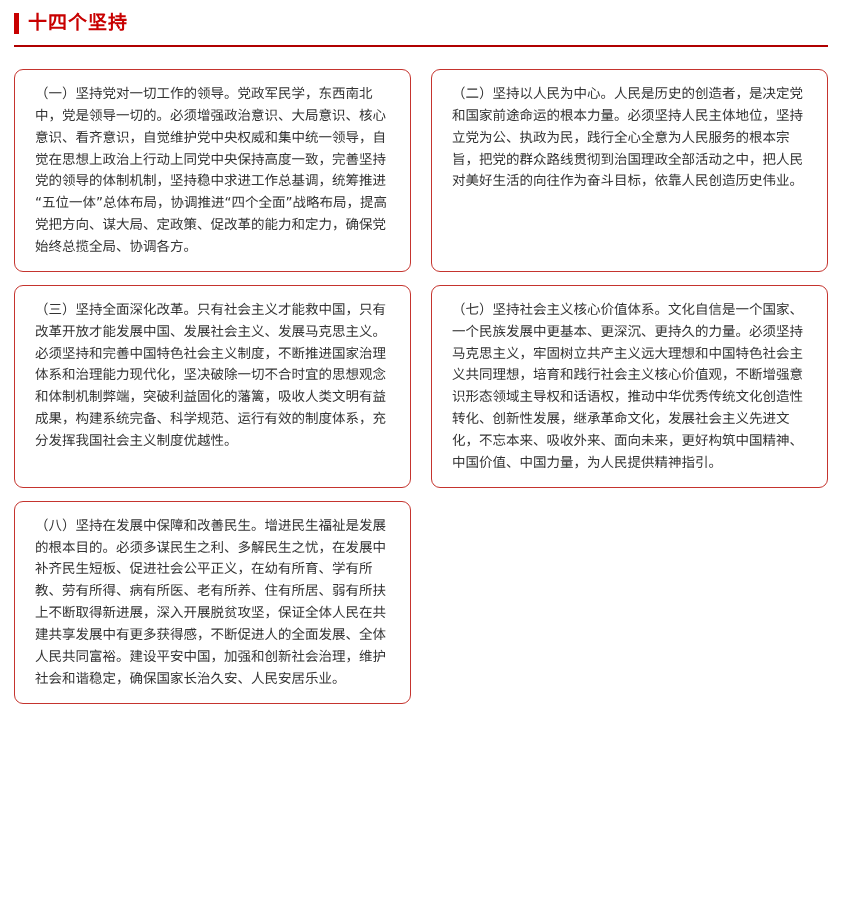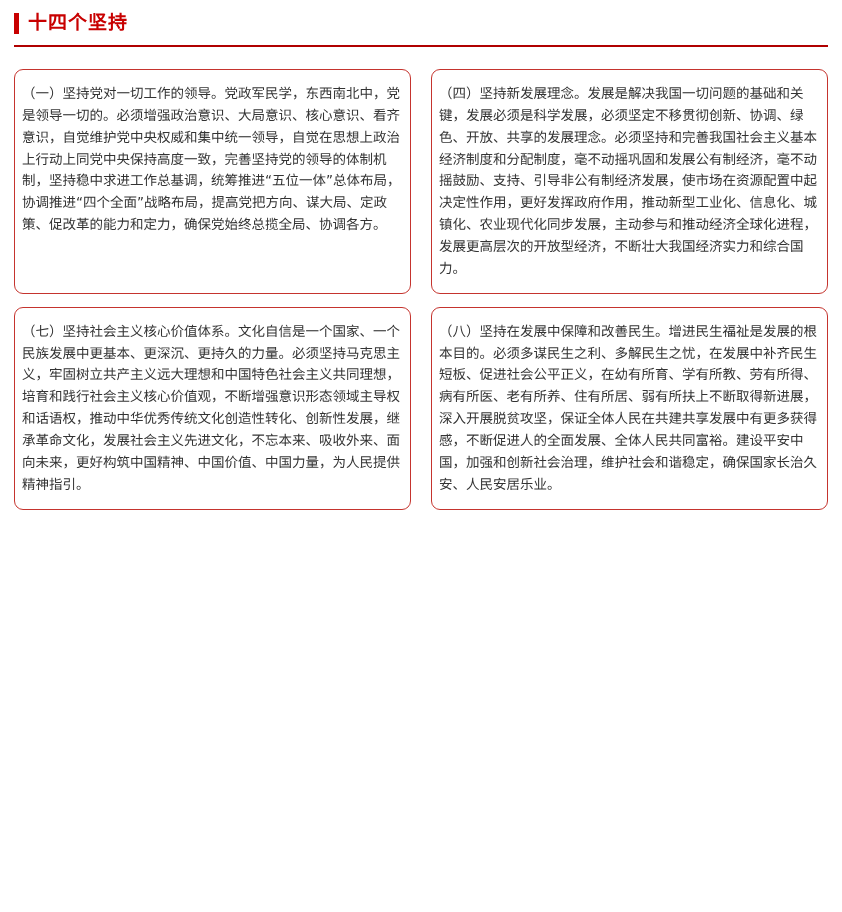--- a/index.html
+++ b/index.html
@@ -44,21 +44,21 @@
   .grid{
     display:grid;
     grid-template-columns:1fr 1fr;
     column-gap:20px;
     row-gap:13px;
     margin:22px 14px 8px 14px;
   }
   .card{
     border:1px solid var(--card-border);
     border-radius:9px;
-    padding:13px 7px;
+    padding:13px 20px;
     min-height:186px;
     background:#ffffff;
   }
   .card p{
     margin:0;
     font-size:13.5px;
     line-height:1.62;
     color:var(--text);
   }
 </style>
@@ -70,21 +70,24 @@
   <h1 class="page-title">十四个坚持</h1>
 </div>
 
 <div class="divider"></div>
 
 <div class="grid">
   <div class="card">
     <p>（一）坚持党对一切工作的领导。党政军民学，东西南北中，党是领导一切的。必须增强政治意识、大局意识、核心意识、看齐意识，自觉维护党中央权威和集中统一领导，自觉在思想上政治上行动上同党中央保持高度一致，完善坚持党的领导的体制机制，坚持稳中求进工作总基调，统筹推进“五位一体”总体布局，协调推进“四个全面”战略布局，提高党把方向、谋大局、定政策、促改革的能力和定力，确保党始终总揽全局、协调各方。</p>
   </div>
   <div class="card">
-    <p>（四）坚持新发展理念。发展是解决我国一切问题的基础和关键，发展必须是科学发展，必须坚定不移贯彻创新、协调、绿色、开放、共享的发展理念。必须坚持和完善我国社会主义基本经济制度和分配制度，毫不动摇巩固和发展公有制经济，毫不动摇鼓励、支持、引导非公有制经济发展，使市场在资源配置中起决定性作用，更好发挥政府作用，推动新型工业化、信息化、城镇化、农业现代化同步发展，主动参与和推动经济全球化进程，发展更高层次的开放型经济，不断壮大我国经济实力和综合国力。</p>
+    <p>（二）坚持以人民为中心。人民是历史的创造者，是决定党和国家前途命运的根本力量。必须坚持人民主体地位，坚持立党为公、执政为民，践行全心全意为人民服务的根本宗旨，把党的群众路线贯彻到治国理政全部活动之中，把人民对美好生活的向往作为奋斗目标，依靠人民创造历史伟业。</p>
+  </div>
+  <div class="card">
+    <p>（三）坚持全面深化改革。只有社会主义才能救中国，只有改革开放才能发展中国、发展社会主义、发展马克思主义。必须坚持和完善中国特色社会主义制度，不断推进国家治理体系和治理能力现代化，坚决破除一切不合时宜的思想观念和体制机制弊端，突破利益固化的藩篱，吸收人类文明有益成果，构建系统完备、科学规范、运行有效的制度体系，充分发挥我国社会主义制度优越性。</p>
   </div>
   <div class="card">
     <p>（七）坚持社会主义核心价值体系。文化自信是一个国家、一个民族发展中更基本、更深沉、更持久的力量。必须坚持马克思主义，牢固树立共产主义远大理想和中国特色社会主义共同理想，培育和践行社会主义核心价值观，不断增强意识形态领域主导权和话语权，推动中华优秀传统文化创造性转化、创新性发展，继承革命文化，发展社会主义先进文化，不忘本来、吸收外来、面向未来，更好构筑中国精神、中国价值、中国力量，为人民提供精神指引。</p>
   </div>
   <div class="card">
     <p>（八）坚持在发展中保障和改善民生。增进民生福祉是发展的根本目的。必须多谋民生之利、多解民生之忧，在发展中补齐民生短板、促进社会公平正义，在幼有所育、学有所教、劳有所得、病有所医、老有所养、住有所居、弱有所扶上不断取得新进展，深入开展脱贫攻坚，保证全体人民在共建共享发展中有更多获得感，不断促进人的全面发展、全体人民共同富裕。建设平安中国，加强和创新社会治理，维护社会和谐稳定，确保国家长治久安、人民安居乐业。</p>
   </div>
 </div>
 
 </body></html>

